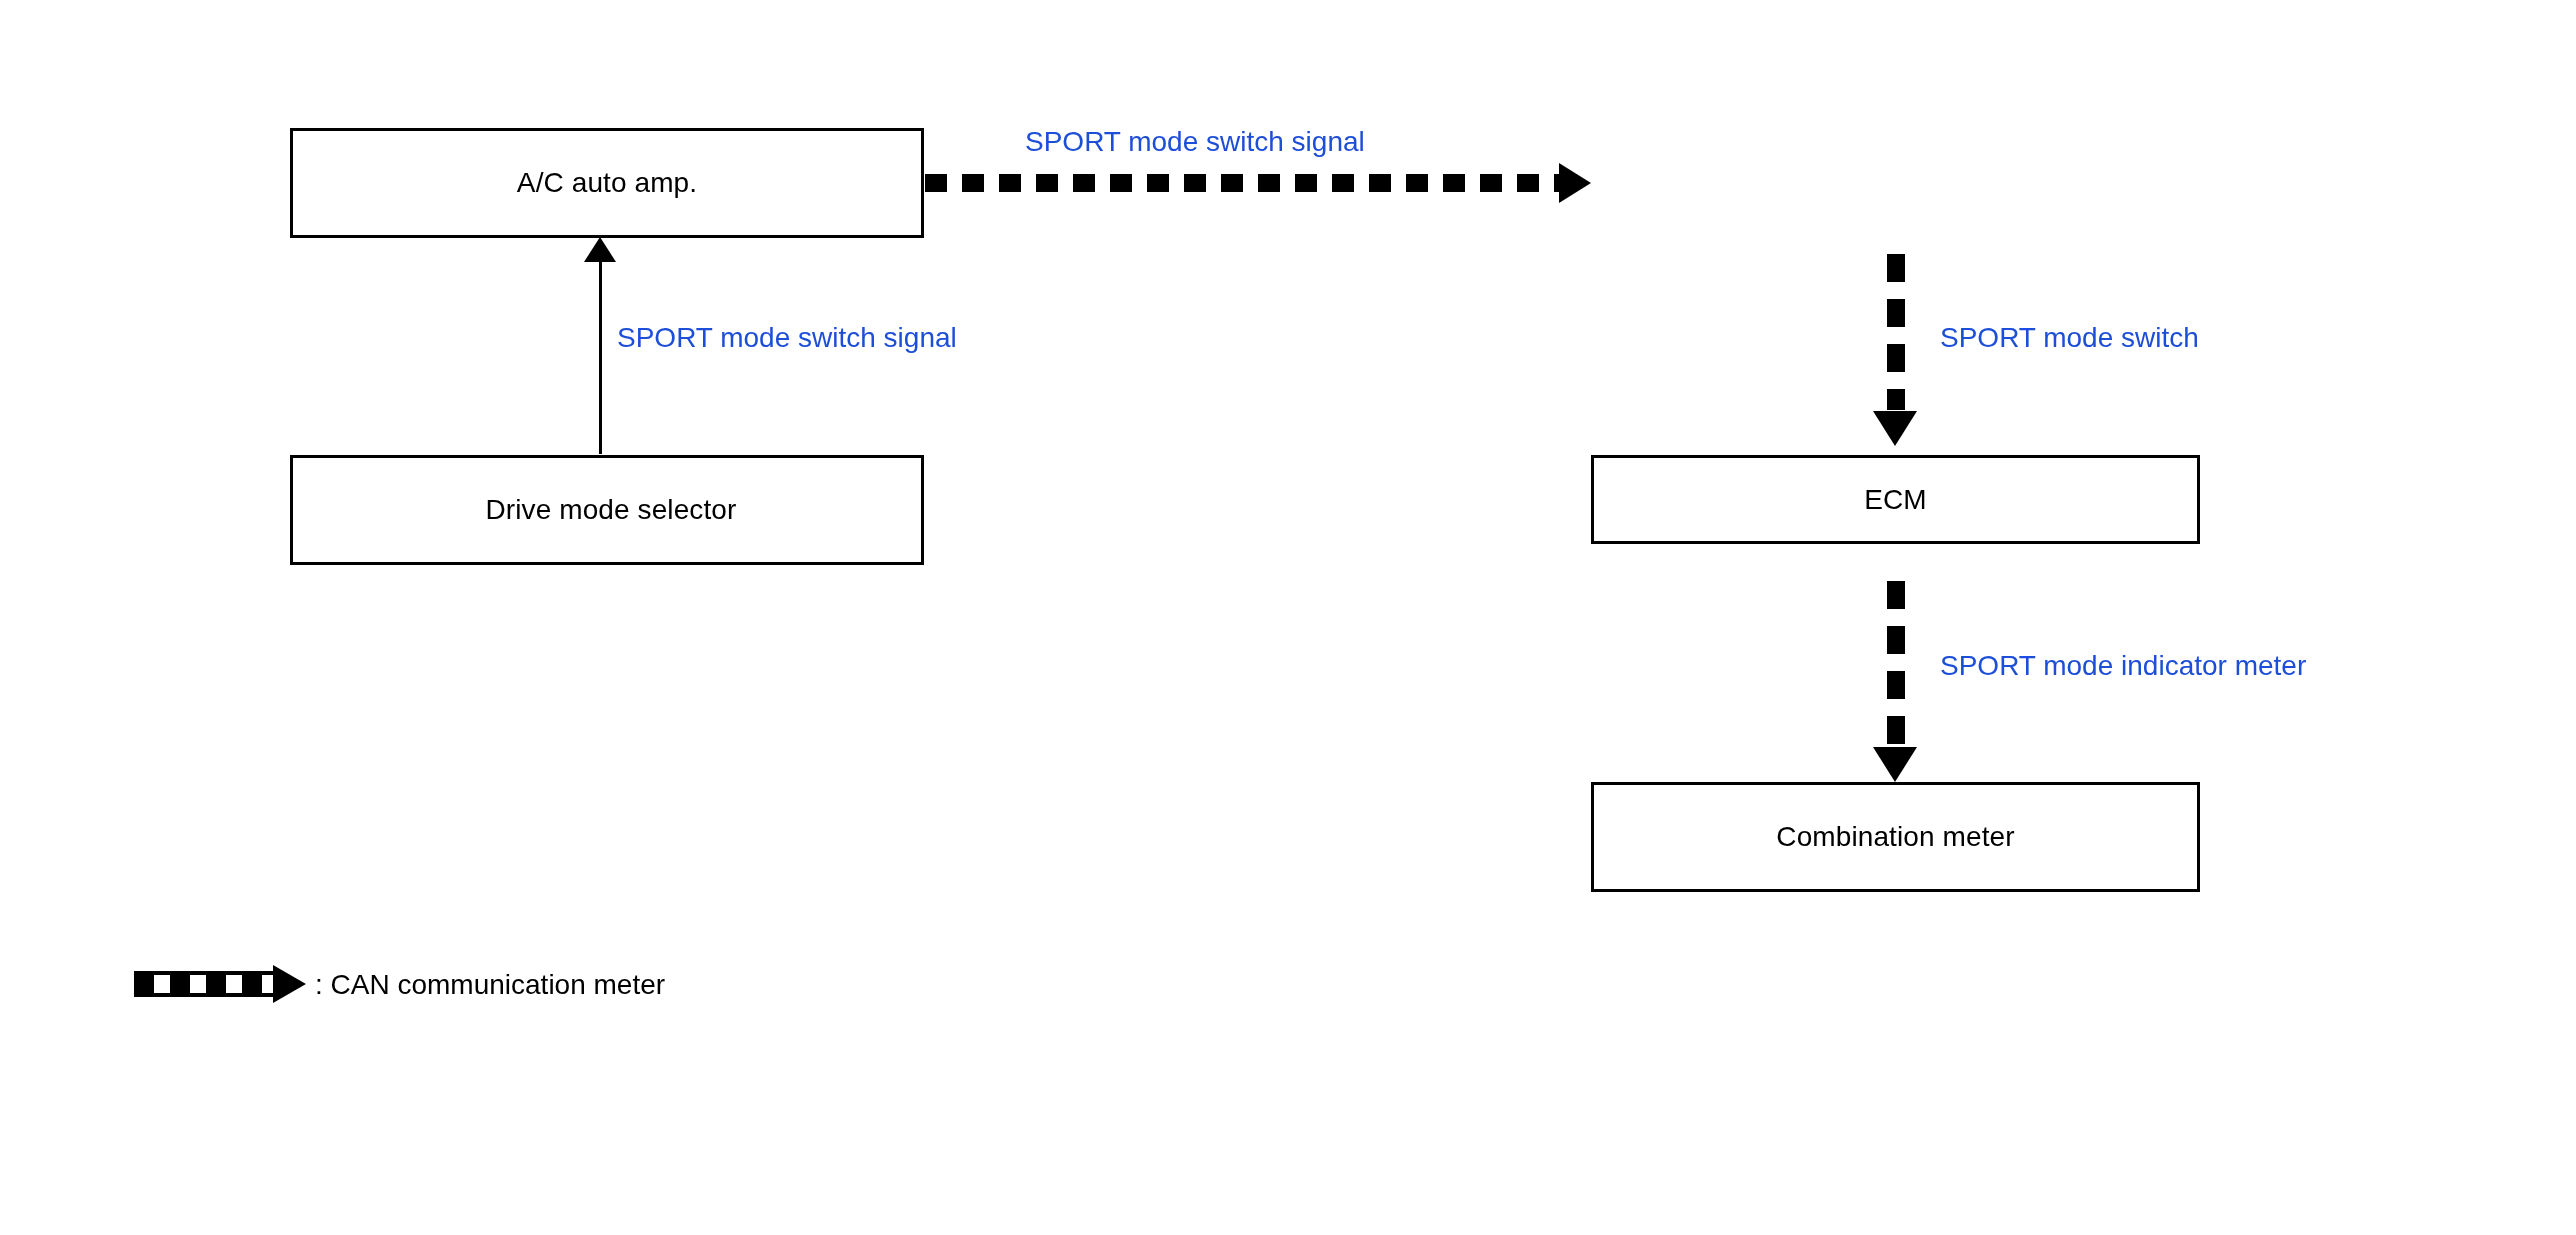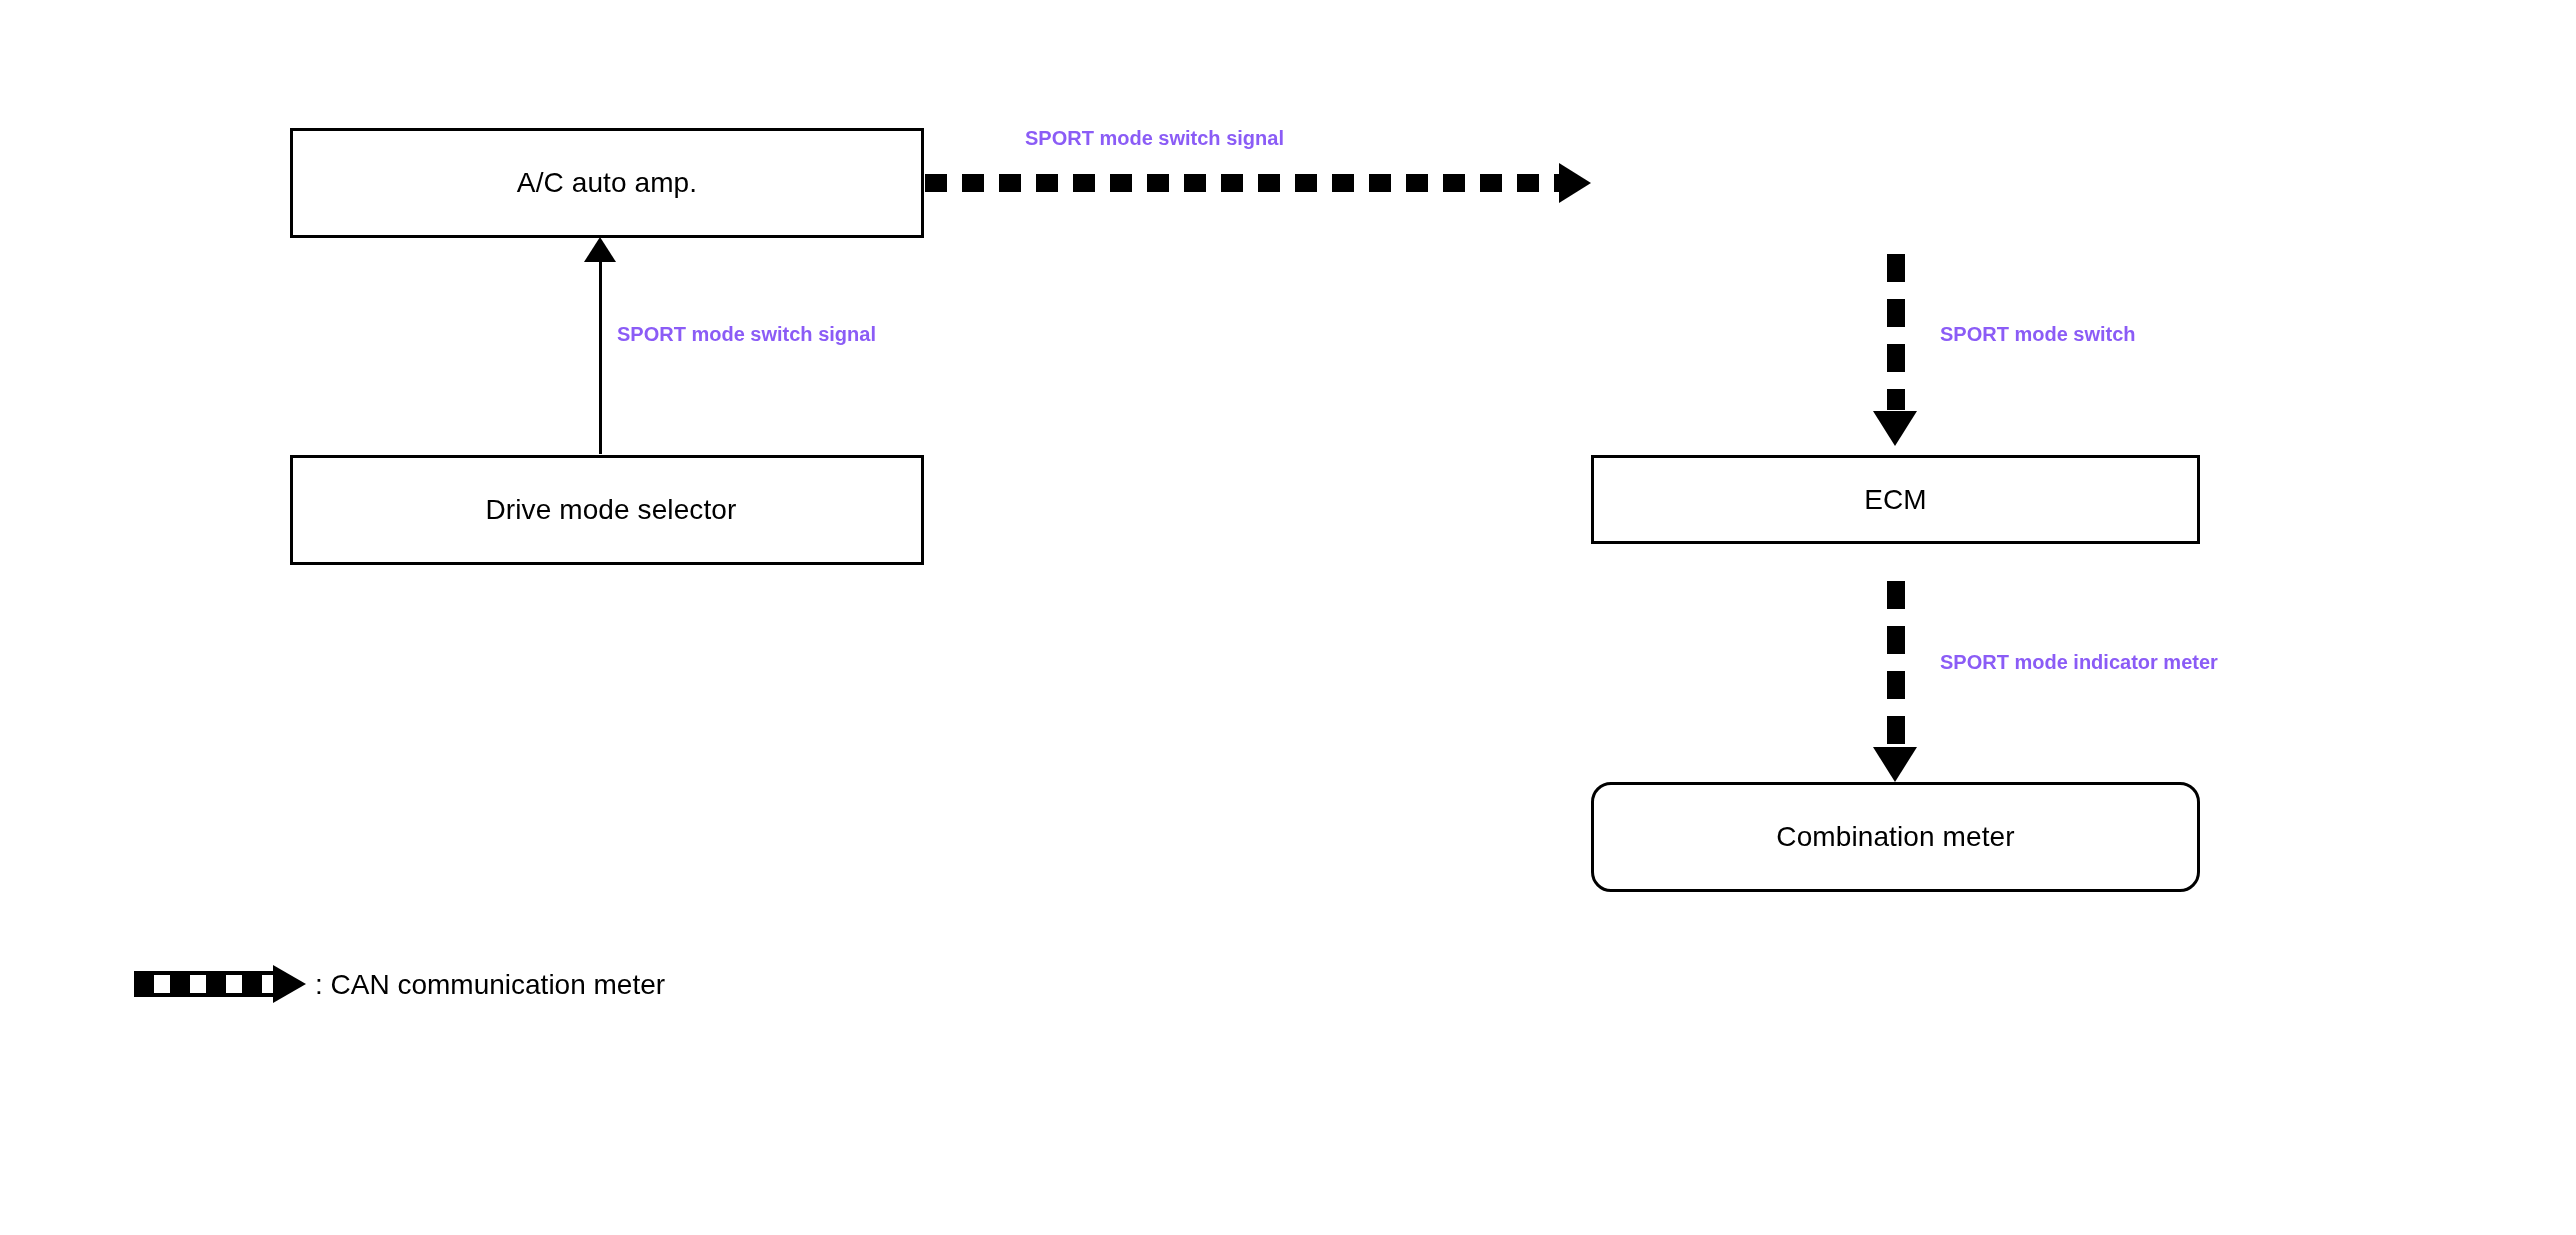--- a/index.html
+++ b/index.html
@@ -32,30 +32,29 @@
     line-height: 1;
     letter-spacing: 0.1px;
     color: #000000;
     white-space: nowrap;
   }
   
   #box-ac-auto-amp      { left: 290px;  top: 128px;  width: 634px; height: 110px; }
   #box-drive-mode-sel   { left: 290px;  top: 455px;  width: 634px; height: 110px; padding-left: 8px; }
   #box-tcm              { left: 1591px; top: 128px;  width: 609px; height: 110px; }
   #box-ecm              { left: 1591px; top: 455px;  width: 609px; height: 89px; }
-  #box-combination-mtr  { left: 1591px; top: 782px; width: 609px; height: 110px; border-radius: 20px; }
+  #box-combination-mtr  { left: 1591px; top: 782px; width: 609px; height: 110px; }
 
   
   .edge-label {
     position: absolute;
-    font-size: 20px;
+    font-size: 28px;
     line-height: 1;
     white-space: nowrap;
-    color: #8b5cf6;
-    font-weight: bold;
+    color: #1d4ed8;
   }
   #label-sw-sig-top   { left: 1025px; top: 128px; }
   #label-sw-sig-left  { left: 617px;  top: 324px; }
   #label-mode-sig     { left: 1940px; top: 324px; }
   #label-ind-sig      { left: 1940px; top: 652px; }
   .can-shaft {
     position: absolute;
     background-color: #000000;
     background-image: repeating-linear-gradient(
       90deg,

